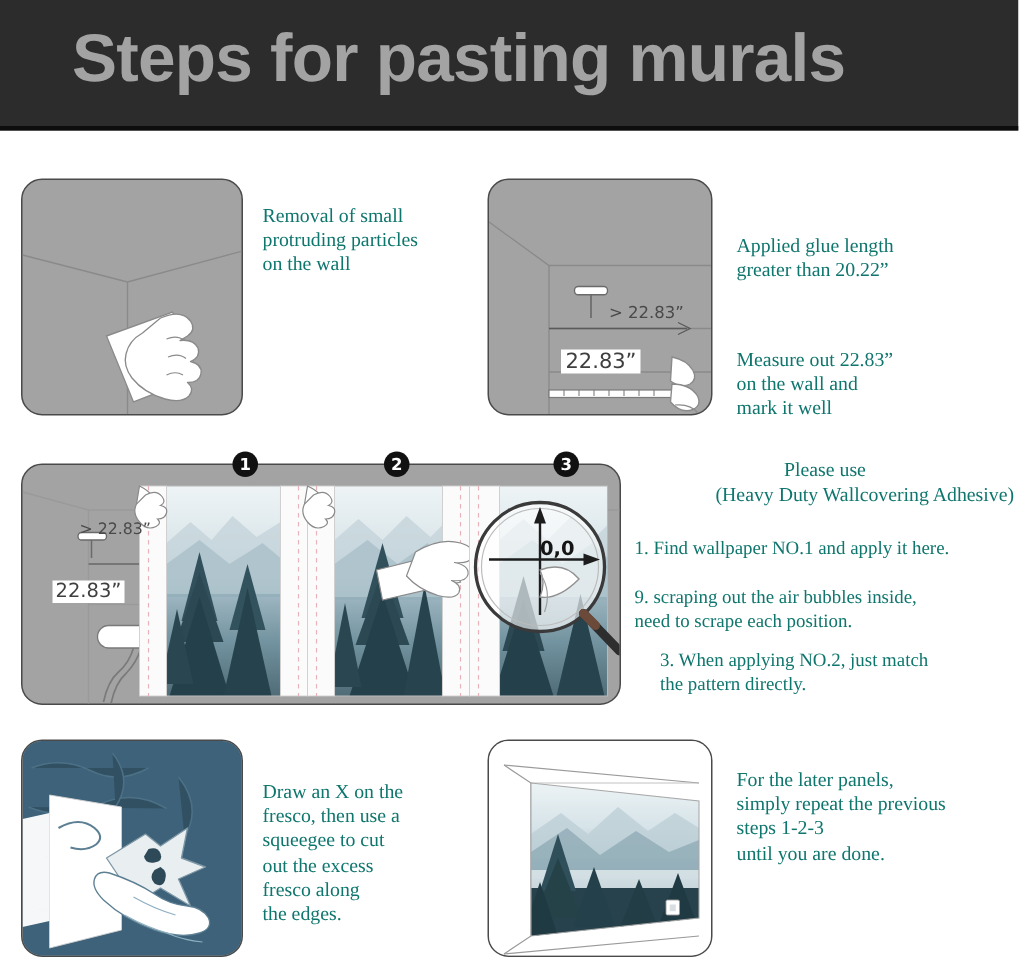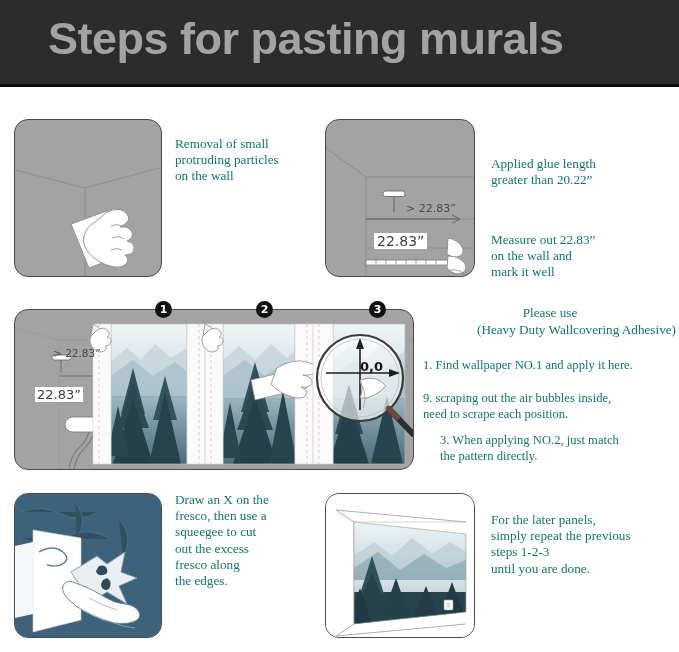--- a/index.html
+++ b/index.html
@@ -277,21 +277,21 @@
     <path d="M84 72 q6 -2 8 3 q2 5 -4 6 q-6 1 -7 -4 z" fill="#2e4a58"></path>
     <path d="M92 84 q5 3 3 9 q-2 5 -7 2 q-4 -4 0 -9 z" fill="#2e4a58"></path>
 
     <path d="M58 88 q18 6 30 14 q10 7 22 8 q10 1 14 8 q3 7 -6 10
              q-12 4 -30 -2 q-20 -7 -34 -20 q-8 -8 -6 -14 q2 -6 10 -4 z" fill="#ffffff" stroke="#5c7f93" stroke-width="0.9" stroke-linejoin="round"></path>
     <path d="M74 104 q14 8 28 12" fill="none" stroke="#8fb0c2" stroke-width="0.8"></path>
     <path d="M68 116 q16 9 32 13" fill="none" stroke="#8fb0c2" stroke-width="0.8"></path>
     <path d="M96 128 q12 5 24 6" fill="none" stroke="#8fb0c2" stroke-width="0.8"></path>
   </svg>
 </div>
-<div class="txt" style="left:175px;top:492px;width:160px;">Draw an X on the
+<div class="txt" style="left:175px;top:520px;width:160px;">Draw an X on the
 fresco, then use a
 squeegee to cut
 out the excess
 fresco along
 the edges.</div>
 
 <div class="card" style="left:325px;top:493px;width:150px;height:145px;">
   <svg class="svgbox" width="150" height="145" viewBox="0 0 150 145">
     <defs>
       <linearGradient id="wallMural" x1="0" y1="0" x2="0" y2="1">

